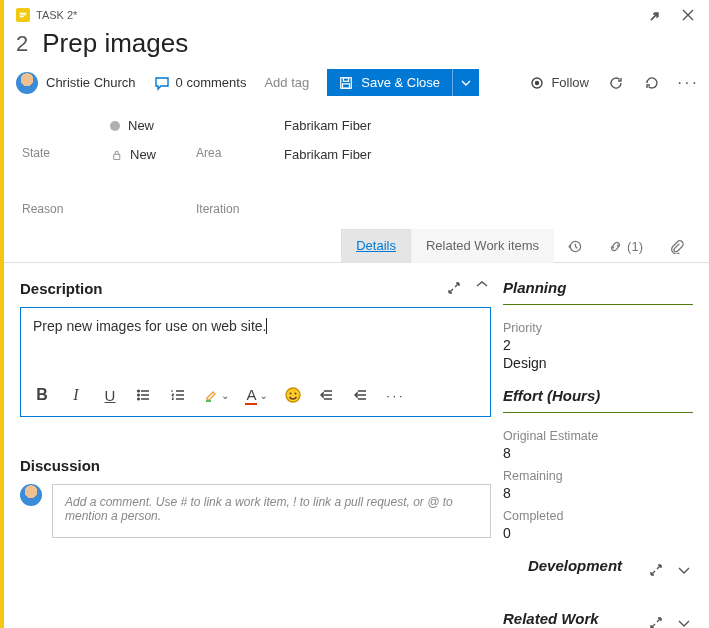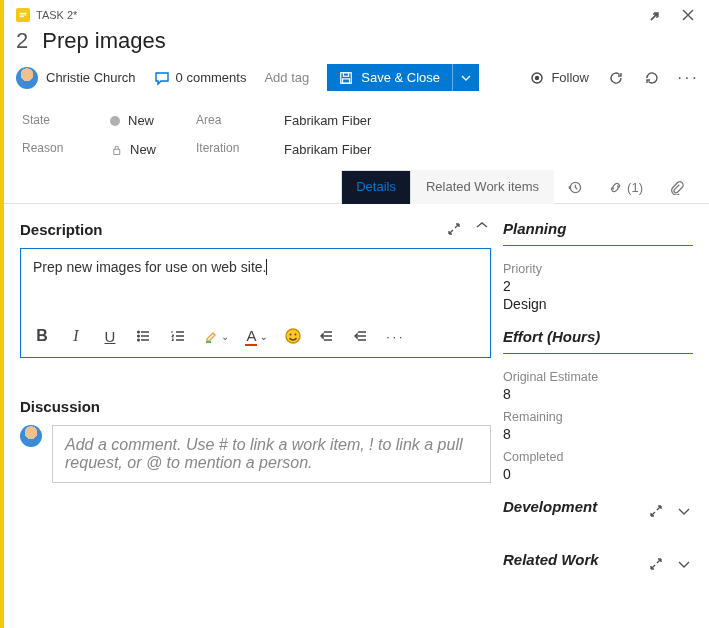--- a/index.html
+++ b/index.html
@@ -8,42 +8,42 @@
   .top { display: flex; align-items: center; padding: 6px 12px 0 12px; }
   .tab-icon { width:14px; height:14px; background:#f2c811; display:inline-flex; align-items:center; justify-content:center; margin-right:6px; border-radius:2px; }
   .tab-icon svg { width:10px; height:10px; }
   .tab-label { font-size: 11px; color:#555; }
   .top-right { margin-left:auto; display:flex; gap:14px; align-items:center; }
   .icon-btn { cursor:pointer; display:inline-flex; align-items:center; justify-content:center; width:18px; height:18px; color:#555; }
   .icon-btn svg { width:16px; height:16px; }
 
   .title-row { display:flex; align-items:center; padding: 4px 12px 10px 12px; }
   .title-num { font-size: 22px; color:#555; margin-right: 14px; }
-  .title-text { font-size: 22px; color:#222; }
+  .title-text { font-size: 26px; color:#222; }
 
   .toolbar { display:flex; align-items:center; gap:18px; padding: 0 12px 10px 12px; flex-wrap:nowrap; }
   .avatar { width:22px; height:22px; border-radius:50%; background: radial-gradient(circle at 50% 35%, #f0c090 35%, #3a8bd8 36%); display:inline-block; flex-shrink:0; }
   .user { display:flex; align-items:center; gap:8px; }
   .comments { display:flex; align-items:center; gap:6px; color:#333; cursor:pointer; }
   .add-tag { color:#888; cursor:pointer; }
   .save-btn { display:flex; align-items:stretch; }
   .save-main { background:#0078d4; color:#fff; padding:6px 12px; display:flex; align-items:center; gap:8px; cursor:pointer; font-size:13px; }
   .save-caret { background:#0078d4; color:#fff; padding:6px 8px; border-left:1px solid rgba(255,255,255,0.4); display:flex; align-items:center; cursor:pointer; }
   .follow { display:flex; align-items:center; gap:6px; cursor:pointer; color:#444; }
   .spacer { flex:1; }
 
   .meta-row { display:flex; gap:40px; padding: 12px 18px; font-size:13px; }
   .meta-col { display:flex; flex-direction:column; gap:14px; }
-  .meta-label { color:#888; font-size:12px; min-width:48px; }
+  .meta-label { color:#888; font-size:12px; min-width:48px;margin-top:28px; }
   .meta-val { display:flex; align-items:center; gap:8px; color:#333; }
   .state-dot { width:10px; height:10px; border-radius:50%; background:#b0b0b0; display:inline-block; }
 
   .tabs-row { display:flex; justify-content:flex-end; border-bottom:1px solid #e0e0e0; padding: 0 12px; gap:0; }
   .tab { padding:8px 14px 10px; font-size:13px; color:#666; cursor:pointer; border:1px solid transparent; border-bottom:none; position:relative; top:1px; background:#f6f6f6; }
-  .tab.active { color:#0078d4; border-color:#e0e0e0; background:#0f172a; }
+  .tab.active { color:#0078d4; border-color:#e0e0e0; background:#e5e5e5;text-decoration:underline; }
   .tab.icon-tab { padding:8px 12px; display:flex; align-items:center; gap:4px; background:transparent; color:#777; }
 
   .content-area { display:flex; padding: 16px 16px 0 16px; gap:12px; }
   .left-col { flex:1; min-width:0; }
   .right-col { width:190px; flex-shrink:0; }
 
   .section-head { display:flex; align-items:center; margin-bottom:10px; }
   .section-head h4 { margin:0; font-size:15px; font-weight:600; color:#222; flex:1; }
   .section-head .head-icons { display:flex; gap:10px; color:#555; }
 
@@ -52,21 +52,21 @@
   .desc-text::after { content:""; display:inline-block; width:1px; height:16px; background:#222; vertical-align:text-bottom; margin-left:0px; }
   .rt-toolbar { display:flex; align-items:center; gap:16px; padding:6px 12px; }
   .rt-btn { cursor:pointer; display:inline-flex; align-items:center; justify-content:center; min-width:18px; height:22px; color:#444; }
   .rt-btn.bold { font-weight:700; font-size:16px; }
   .rt-btn.italic { font-style:italic; font-family:Georgia,serif; font-size:16px; }
   .rt-btn.underline { text-decoration:underline; font-size:15px; }
   .rt-caret { font-size:10px; margin-left:2px; color:#555; }
 
   .discussion-sec { margin-top:40px; }
   .discussion-box { display:flex; gap:10px; margin-top:10px; }
-  .comment-input { flex:1; border:1px solid #ccc; padding:10px 12px; font-size:16px; font-style:italic; color:#888; min-height:54px; }
+  .comment-input { flex:1; border:1px solid #ccc; padding:10px 12px; font-size:12px; font-style:italic; color:#888; min-height:54px; }
 
   .right-col h4 { margin:0 0 8px 0; font-size:15px; font-weight:600; color:#222;font-style:italic; }
   .right-sec { border-top:1px solid #4d7c0f; padding-top:8px; margin-bottom:16px; }
   .field-label { font-size:12.5px; color:#888; margin-top:8px; }
   .field-val { font-size:14px; color:#222; margin-top:2px; }
   .right-head-row { display:flex; align-items:center; }
   .right-head-row h4 { flex:1; }
   .right-head-row .head-icons { display:flex; gap:10px; color:#555; }
 
   svg { stroke: currentColor; fill:none; stroke-width:1.4; }
@@ -312,21 +312,21 @@
     <h4>Effort (Hours)</h4>
     <div class="right-sec">
       <div class="field-label">Original Estimate</div>
       <div class="field-val">8</div>
       <div class="field-label">Remaining</div>
       <div class="field-val">8</div>
       <div class="field-label">Completed</div>
       <div class="field-val">0</div>
     </div>
 
-    <div class="right-head-row" style="margin-top:10px;">
+    <div class="right-head-row" style="margin-top:10px;text-align:center;">
       <h4>Development</h4>
       <div class="head-icons">
         <span class="icon-btn">
             <svg viewBox="0 0 16 16">
               <path d="M3 13L7 9M3 13v-3M3 13h3M13 3L9 7M13 3v3M13 3h-3"></path>
             </svg>
           </span>
         <span class="icon-btn">
             <svg viewBox="0 0 16 16">
               <path d="M3 6l5 5 5-5"></path>

